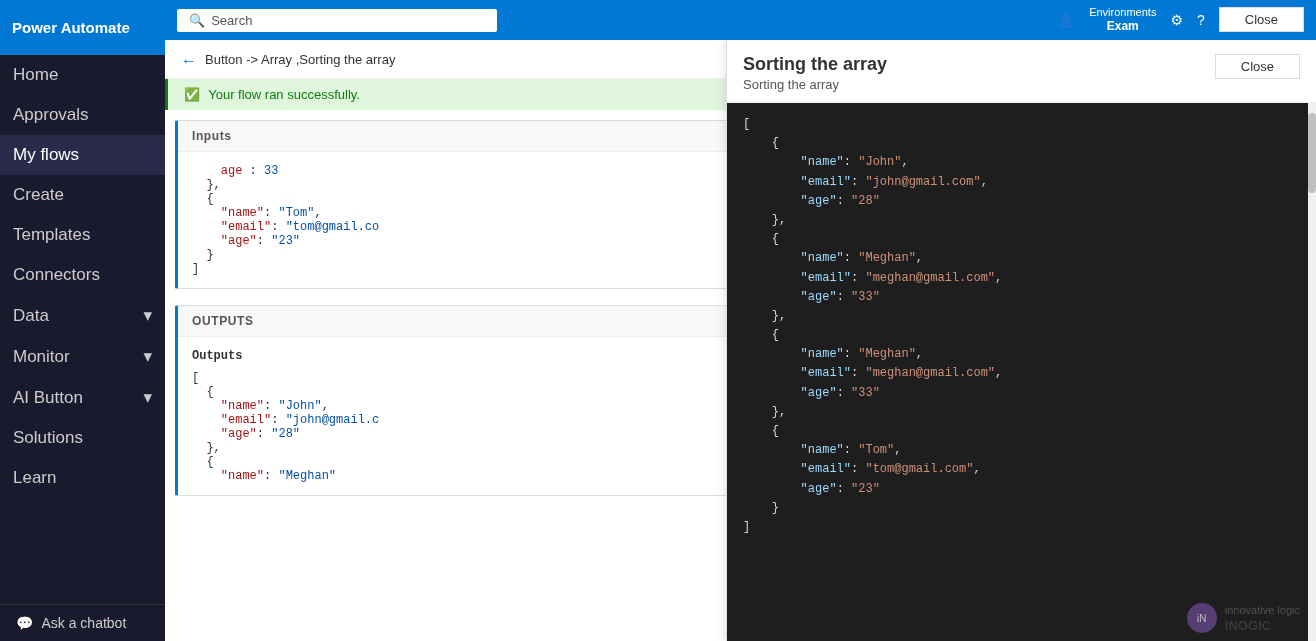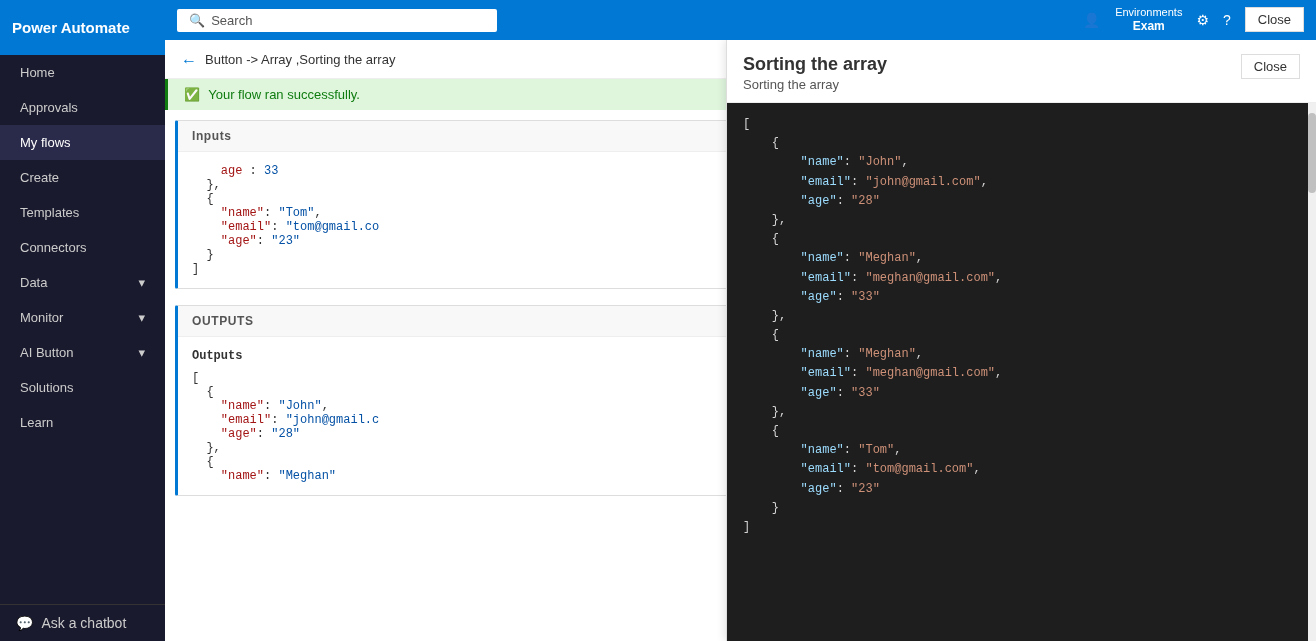--- a/index.html
+++ b/index.html
@@ -18,24 +18,24 @@
       background: #0078d4;
       padding: 10px 12px;
       color: white;
       font-size: 15px;
       font-weight: 600;
       height: 55px;
       display: flex;
       align-items: center;
     }
     .sidebar-item {
-      padding: 10px 20px;
+      padding: 10px 13px;
       color: #ccc;
       cursor: pointer;
-      font-size: 13px;
+      font-size: 17px;
       display: flex;
       align-items: center;
       gap: 8px;
     }
     .sidebar-item.active { background: #2a2a4a; color: white; }
     .sidebar-item-with-chevron {
       display: flex;
       justify-content: space-between;
       align-items: center;
     }
@@ -210,21 +210,21 @@
       color: #555;
       margin-top: 2px;
     }
     .close-btn {
       color: #333;
       cursor: pointer;
       font-size: 13px;
       display: flex;
       align-items: center;
       gap: 4px;
-      padding: 4px 12px;
+      padding: 4px 25px;
       border: 1px solid #ddd;
       background: white;
     }
     .panel-content {
       flex: 1;
       overflow-y: auto;
       padding: 0;
       display: flex;
     }
     .json-panel {
@@ -436,16 +436,23 @@
           <div class="code-line">        <span class="jkey">"email"</span>: <span class="jstr">"tom@gmail.com"</span><span class="jcomma">,</span></div>
           <div class="code-line">        <span class="jkey">"age"</span>: <span class="jstr">"23"</span></div>
           <div class="code-line">    <span class="jbracket">}</span></div>
           <div class="code-line"><span class="jbracket">]</span></div>
         </div>
         <div class="scrollbar-track">
           <div class="scrollbar-thumb"></div>
         </div>
       </div>
 
+      <div class="footer-brand">
+        <div class="logo-circle">iN</div>
+        <div>
+          <div class="brand-text">innovative logic</div>
+          <div class="brand-name">iNOGIC</div>
+        </div>
+      </div>
     </div>
 
   </div>
 </div>
 
 </body></html>

